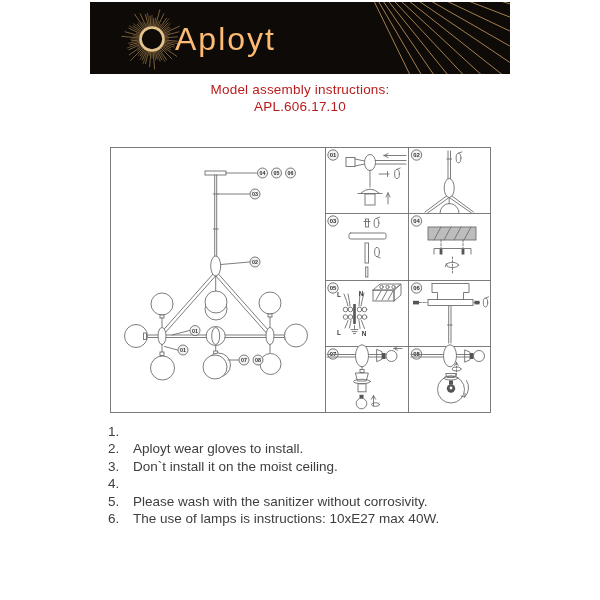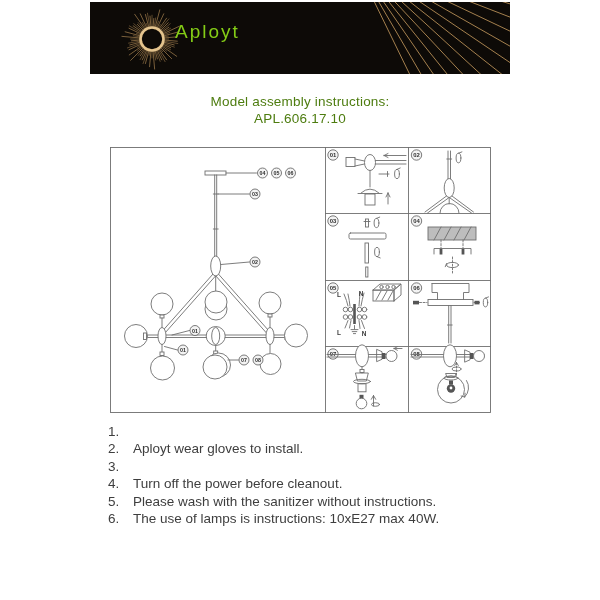--- a/index.html
+++ b/index.html
@@ -8,26 +8,26 @@
     font-family:"Liberation Sans", sans-serif;overflow:hidden;
   }
   
   .banner{
     position:absolute;left:90px;top:2px;width:420px;height:72px;
     background:#0d0a07;overflow:hidden;
   }
   .banner svg{position:absolute;left:0;top:0;}
   .logo-text{
     position:absolute;left:85px;top:19px;
-    font-size:19px;font-weight:300;letter-spacing:2px;color:#84cc16;
+    font-size:32px;font-weight:300;letter-spacing:2px;color:#fdba74;
   }
   
   .hdr{
-    position:absolute;left:0;right:0;text-align:center;color:#4d7c0f;
-    font-size:13.5px;font-weight:500;letter-spacing:.2px;margin-top:12px;
+    position:absolute;left:0;right:0;text-align:center;color:#b91c1c;
+    font-size:13.5px;font-weight:500;letter-spacing:.2px;
   }
   .hdr.title{top:82px;}
   .hdr.model{top:99px;}
   
   .diagram{position:absolute;left:110px;top:147px;}
   .ln{fill:none;stroke:#6e6e6e;stroke-width:0.9;stroke-linecap:round;}
   .lnw{fill:#ffffff;stroke:#6e6e6e;stroke-width:0.9;}
   .dash{stroke-dasharray:2,1.6;}
   .co{fill:#f3f3f3;stroke:#5a5a5a;stroke-width:0.8;}
   .cot{font-size:5.3px;font-weight:bold;fill:#2e2e2e;text-anchor:middle;font-family:"Liberation Sans",sans-serif;}
@@ -420,26 +420,26 @@
 <div class="instructions">
   <div class="ins-row">
     <span class="ins-num">1.</span>
   </div>
   <div class="ins-row">
     <span class="ins-num">2.</span>
     <span class="ins-text">Aployt wear gloves to install.</span>
   </div>
   <div class="ins-row">
     <span class="ins-num">3.</span>
+    <span class="ins-text">Don`t install it on the moist ceiling.</span>
   </div>
   <div class="ins-row">
     <span class="ins-num">4.</span>
-    <span class="ins-text">Turn off the power before cleanout.</span>
   </div>
   <div class="ins-row">
     <span class="ins-num">5.</span>
-    <span class="ins-text">Please wash with the sanitizer without instructions.</span>
+    <span class="ins-text">Please wash with the sanitizer without corrosivity.</span>
   </div>
   <div class="ins-row">
     <span class="ins-num">6.</span>
     <span class="ins-text">The use of lamps is instructions: 10xE27 max 40W.</span>
   </div>
 </div>
 
 </body></html>

